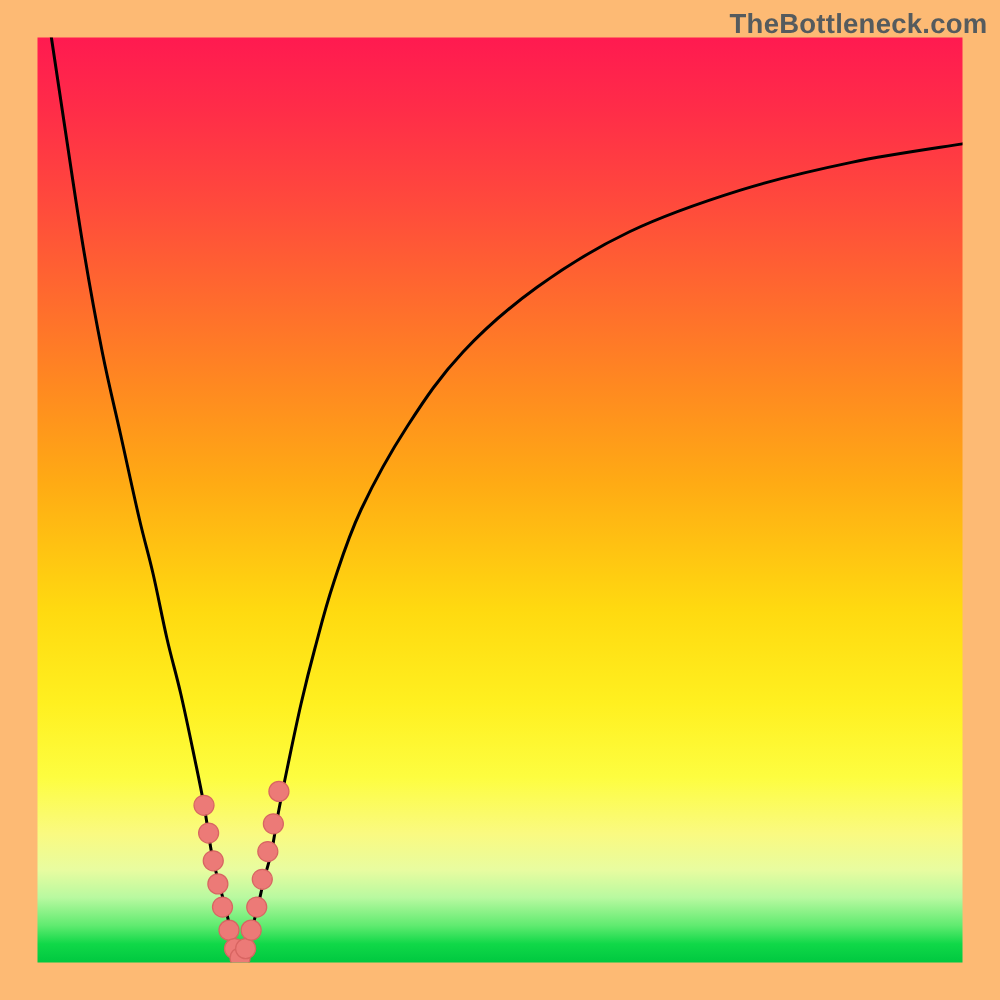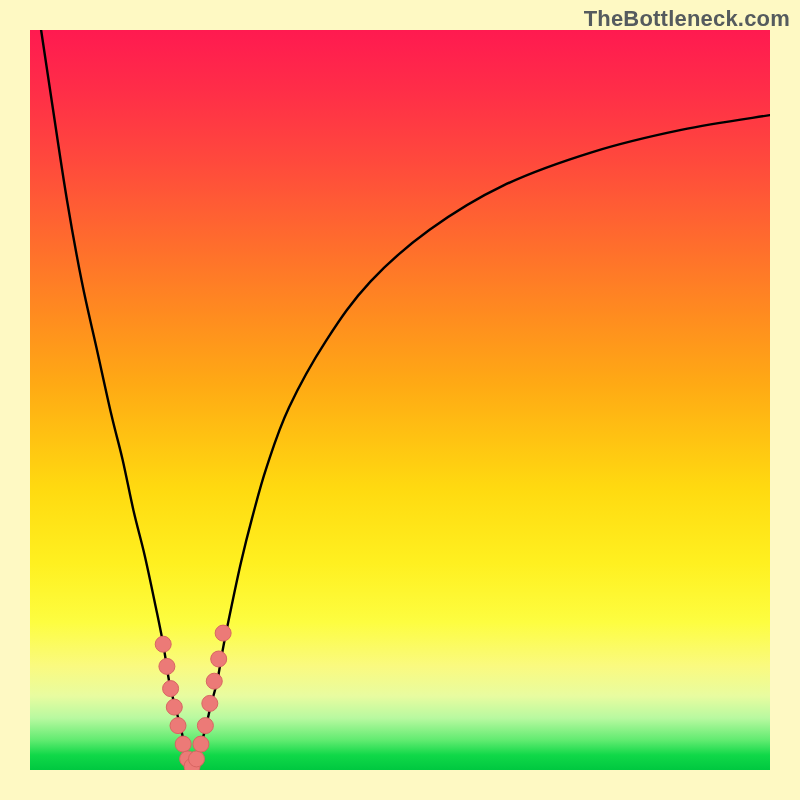--- a/index.html
+++ b/index.html
@@ -8,21 +8,21 @@
     width: 800px;
     height: 800px;
     overflow: hidden;
     background: #000;
     font-family: Arial, Helvetica, sans-serif;
   }
   .frame {
     position: relative;
     width: 800px;
     height: 800px;
-    background: #fef9c3;
+    background: #fdba74;
   }
   .plot-area {
     position: absolute;
     left: 30px;
     top: 30px;
     width: 740px;
     height: 740px;
     background: linear-gradient(to bottom,
       #ff1a50 0%,
       #ff2d48 8%,

